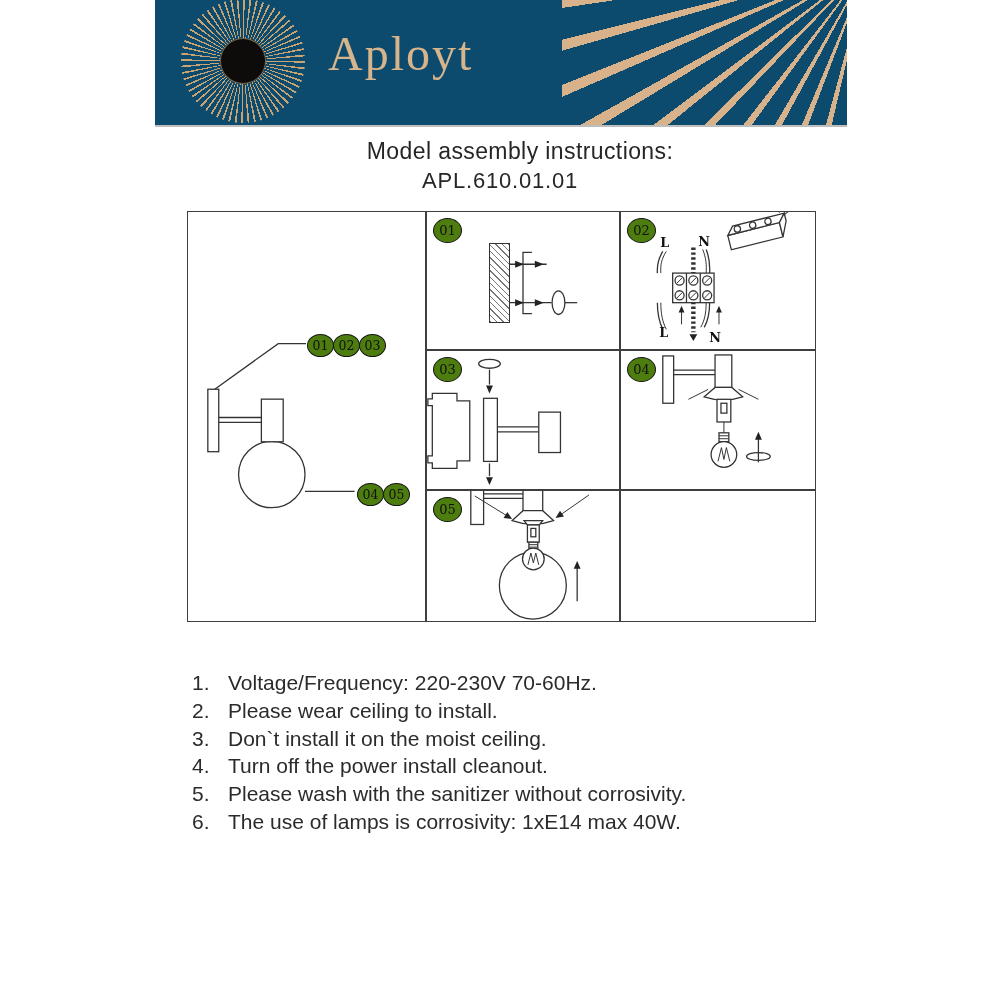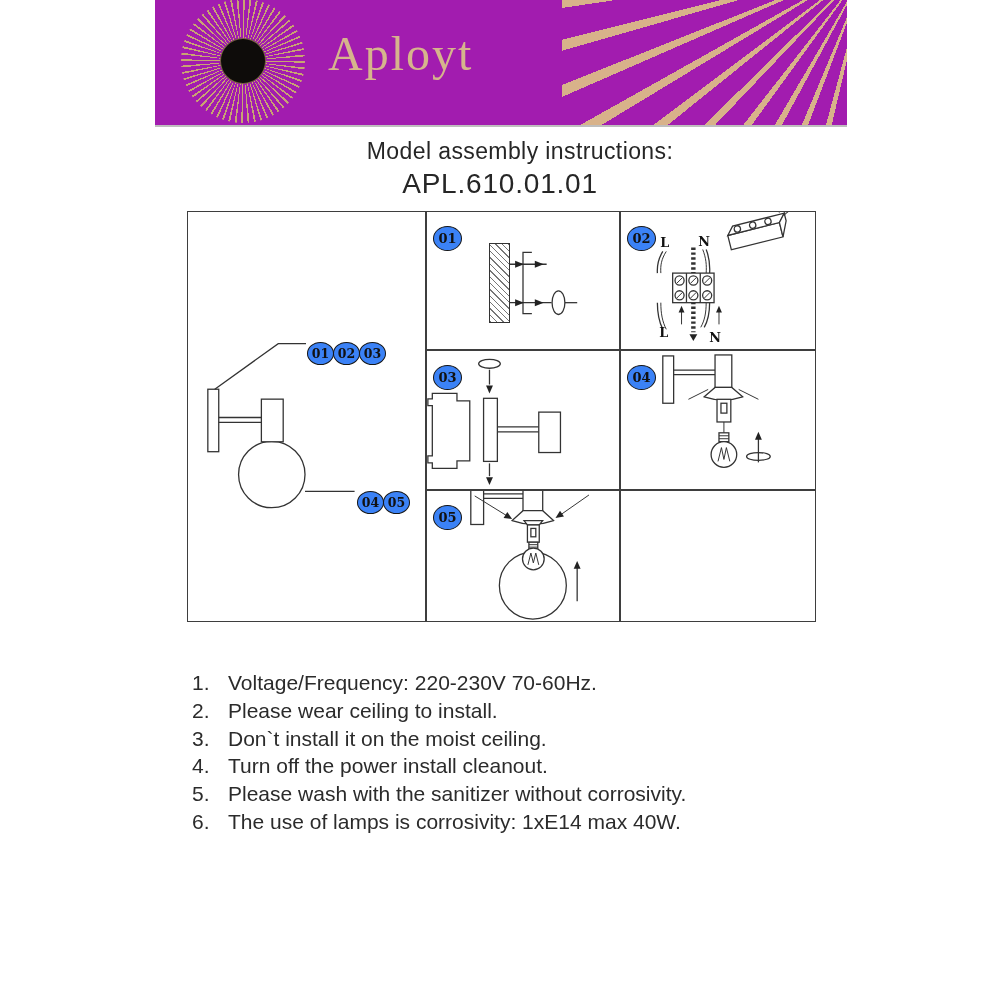--- a/index.html
+++ b/index.html
@@ -1,53 +1,53 @@
 <!DOCTYPE html>
 <html><head>
 <meta charset="utf-8">
 <style>
   html,body{margin:0;padding:0;}
   body{width:1000px;height:1000px;background:#fff;position:relative;
        font-family:"Liberation Sans", sans-serif;color:#2a2a2a;overflow:hidden;}
 
   
   .banner{position:absolute;left:155px;top:0;width:692px;height:125px;
-          background:#a21caf;overflow:hidden;box-shadow:0 2px 0 rgba(110,110,110,.45);}
+          background:#0c4a6e;overflow:hidden;box-shadow:0 2px 0 rgba(110,110,110,.45);}
   .sunburst{position:absolute;left:26px;top:-1px;width:124px;height:124px;border-radius:50%;
             background:repeating-conic-gradient(#c9a471 0deg 1.7deg, rgba(0,0,0,0) 1.7deg 6deg);}
   .sun-hole{position:absolute;left:50%;top:50%;transform:translate(-50%,-50%);
             width:46px;height:46px;border-radius:50%;background:#0e0c0a;
             border:1px solid rgba(201,164,113,.55);box-sizing:border-box;}
   .brand{position:absolute;left:173px;top:26px;font-family:"Liberation Serif", serif;
          font-size:48px;font-weight:400;letter-spacing:2px;color:#d6b48c;}
   .corner-rays{position:absolute;right:0;top:0;width:285px;height:125px;
       background:repeating-conic-gradient(from 178deg at 108% -30%,
                  #d8b28a 0deg 1.9deg, rgba(0,0,0,0) 1.9deg 7.6deg);}
 
   
   .title-block{position:absolute;left:0;top:138px;width:1000px;text-align:center;color:#262626;}
   .title-line1{font-size:23px;letter-spacing:.4px;padding-left:40px;}
-  .title-line2{font-size:28px;margin-top:3px;letter-spacing:.8px;}
+  .title-line2{font-size:22px;margin-top:3px;letter-spacing:.8px;}
 
   
   .diagram{position:absolute;left:187px;top:211px;width:629px;height:411px;}
   .cell{position:absolute;border:1.4px solid #3e3e3e;box-sizing:border-box;
         background:#fff;overflow:hidden;}
   .ov {left:0;top:0;width:239px;height:411px;}
   .c01{left:239px;top:0;width:194px;height:139px;}
   .c02{left:433px;top:0;width:196px;height:139px;}
   .c03{left:239px;top:139px;width:194px;height:140px;}
   .c04{left:433px;top:139px;width:196px;height:140px;}
   .c05{left:239px;top:279px;width:194px;height:132px;}
   .c06{left:433px;top:279px;width:196px;height:132px;}
   .art{position:absolute;left:0;top:0;}
 
   .badge{position:absolute;display:flex;align-items:center;justify-content:center;
-         border:1.7px solid #151515;border-radius:50%;background:#3b82f6;color:#111;
-         font-family:"DejaVu Serif", serif;font-weight:bold;margin-top:8px;}
+         border:1.7px solid #151515;border-radius:50%;background:#4d7c0f;color:#111;
+         font-family:"DejaVu Serif", serif;font-weight:normal;}
   .step-badge{left:6px;top:6px;width:27px;height:23px;font-size:13px;}
   .callout{width:25px;height:21px;font-size:12.5px;}
   .co1{left:119px;top:122px;} .co2{left:145px;top:122px;} .co3{left:171px;top:122px;}
   .co4{left:169px;top:271px;} .co5{left:195px;top:271px;}
 
   .ln{fill:none;stroke:#333;stroke-width:1.3px;}
   .fl{fill:#fff;stroke:#333;stroke-width:1.3px;}
   .ar{fill:#222;stroke:none;}
   .thin{stroke-width:1px;}
   .lbl{font:bold 13px "DejaVu Serif", serif;fill:#111;}

